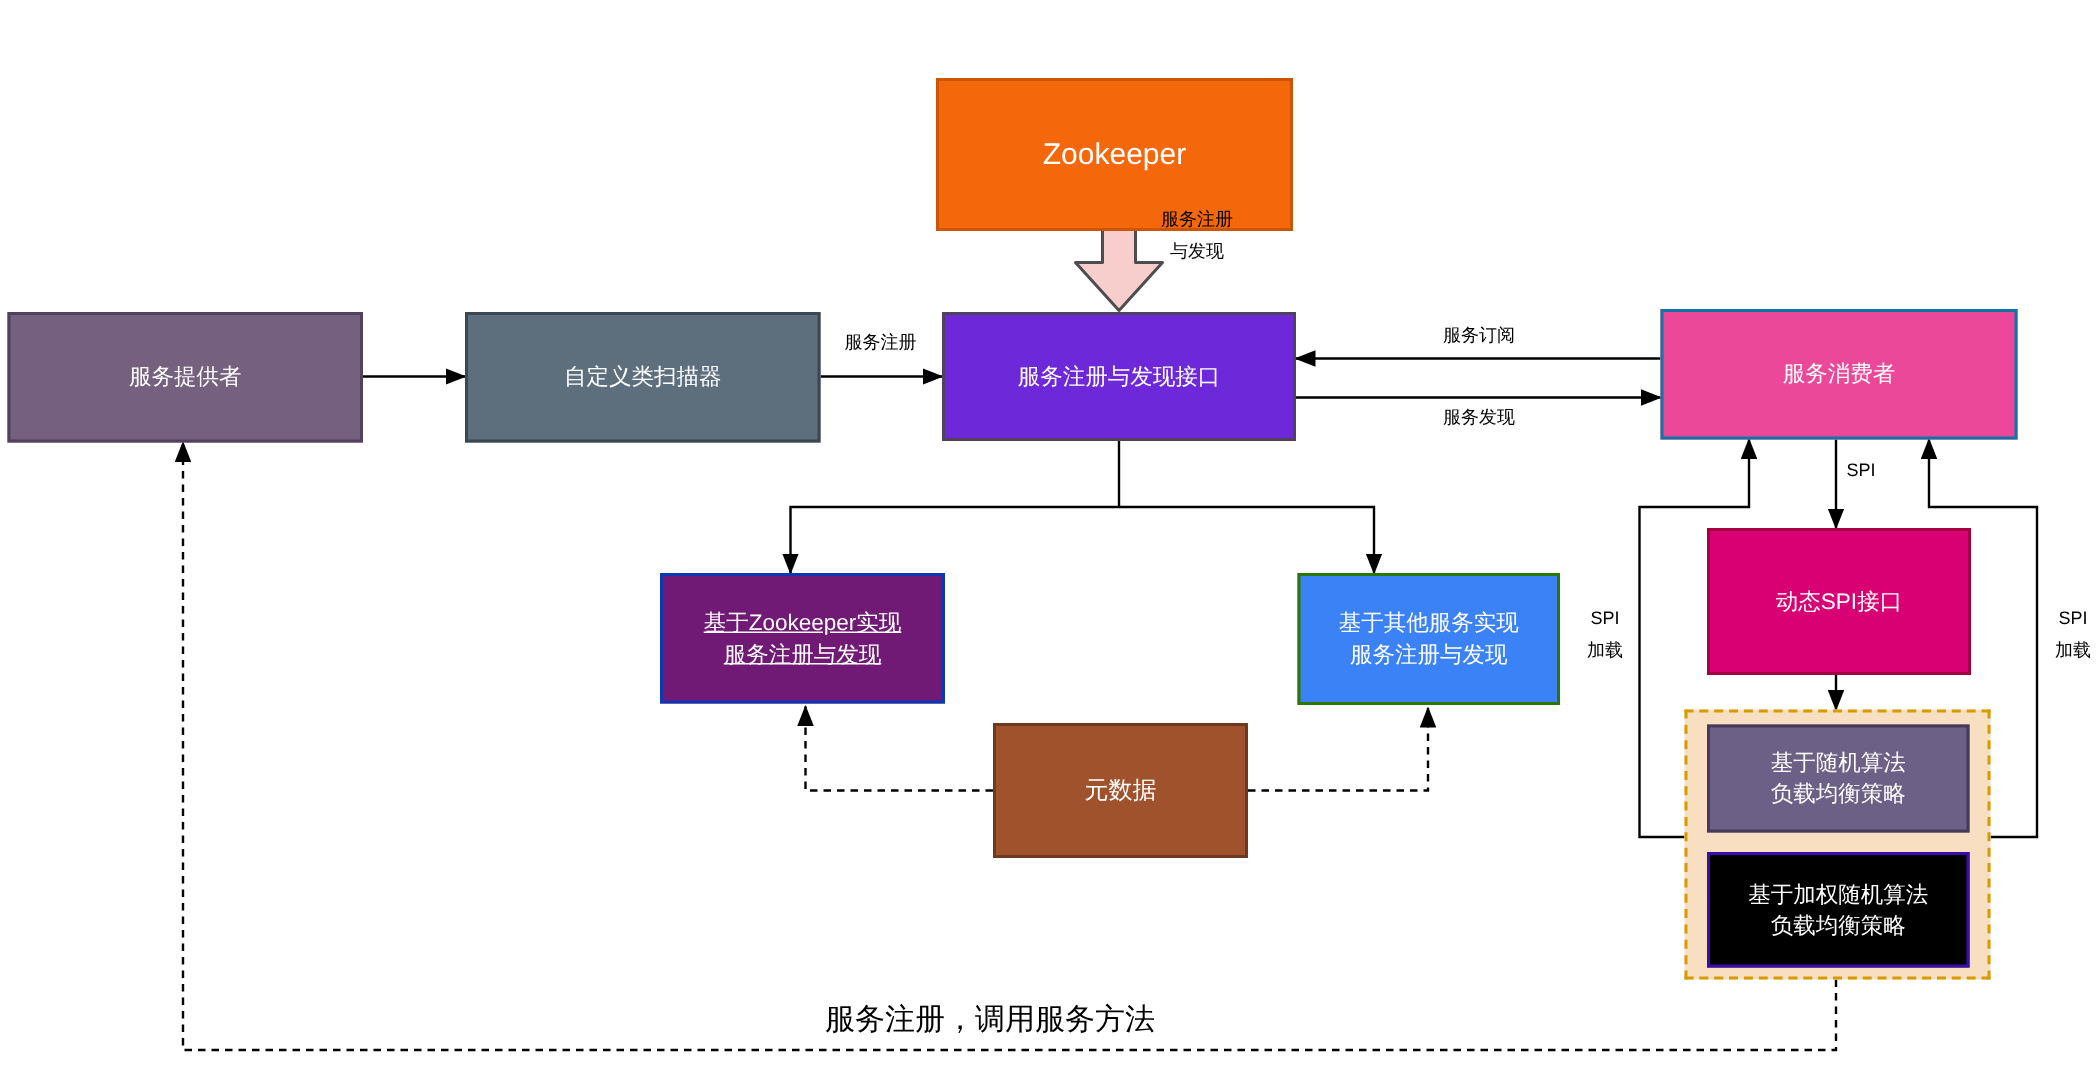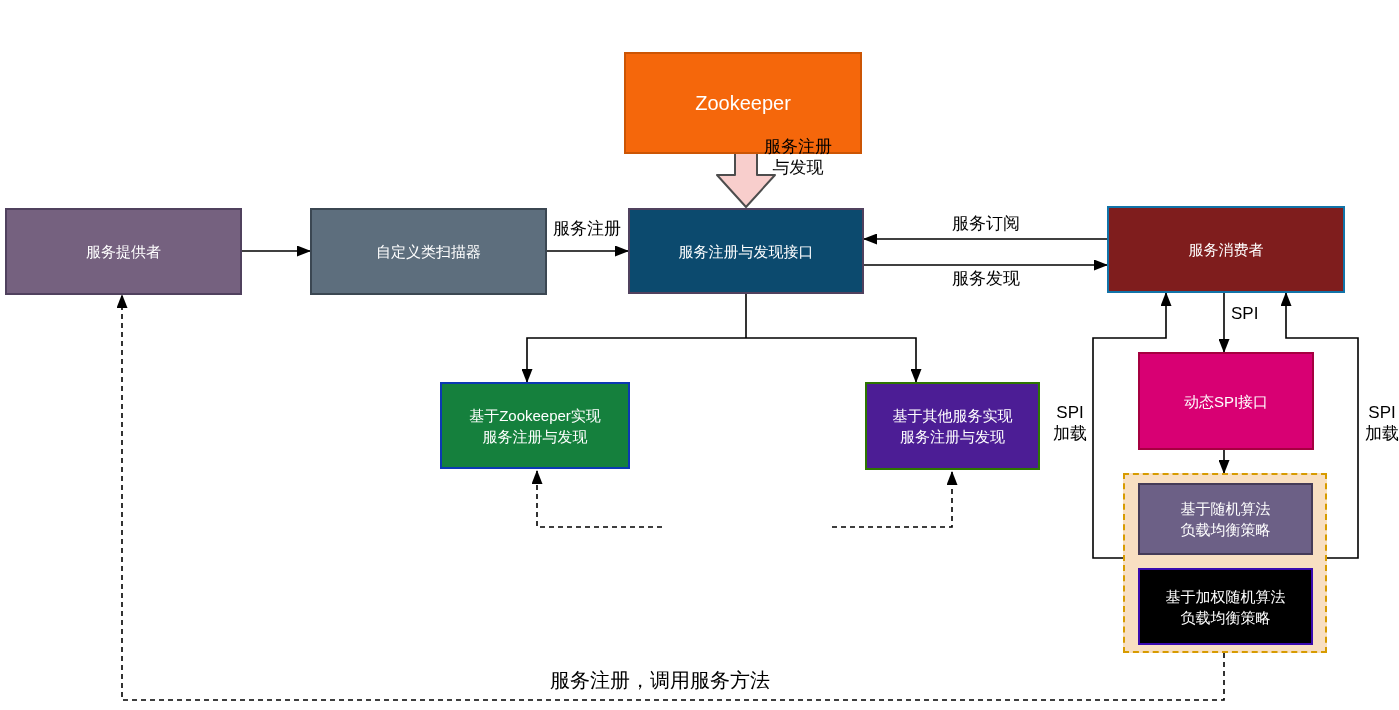--- a/index.html
+++ b/index.html
@@ -8,21 +8,21 @@
     font-family:"Liberation Sans","DejaVu Sans",sans-serif;
   }
   svg.wires{position:absolute;left:0;top:0;width:1399px;height:710px;z-index:1;}
   .node{
     position:absolute;z-index:2;box-sizing:border-box;
     display:flex;align-items:center;justify-content:center;
     color:#ffffff;font-size:15px;line-height:21px;text-align:center;
     white-space:pre-line;border:2px solid transparent;
   }
   .edge-label{
-    position:absolute;z-index:3;color:#000000;font-size:17px;line-height:21px;
+    position:absolute;z-index:3;color:#000000;font-size:12px;line-height:21px;
     text-align:center;white-space:pre-line;
   }
   
   #n-zookeeper{left:624px;top:4px;width:238px;height:102px;border-color:#cc5504;font-size:20px;margin-top:48px;}
   #n-provider{left:5px;top:208px;width:237px;height:87px;border-color:#50415e;}
   #n-scanner{left:310px;top:208px;width:237px;height:87px;border-color:#3b4752;}
   #n-interface{left:628px;top:208px;width:236px;height:86px;border-color:#50415e;}
   #n-consumer{left:1107px;top:206px;width:238px;height:87px;border-color:#1173a8;}
   #n-zk-impl{left:440px;top:382px;width:190px;height:87px;border-color:#0c38b4;}
   #n-other-impl{left:865px;top:382px;width:175px;height:88px;border-color:#2d7600;}
@@ -83,30 +83,31 @@
 
     <polygon points="746,107 775,139 757,139 757,175 775,175 746,207 717,175 735,175 735,139 717,139" fill="#F8CECC" stroke="#4D4D4D" stroke-width="2" stroke-linejoin="round"></polygon>
   </svg>
 
   <div class="node" id="n-zookeeper" style="background-color: rgb(245, 103, 11);">Zookeeper</div>
 
   <div class="node" id="n-provider" style="background-color: rgb(117, 97, 127);">服务提供者</div>
 
   <div class="node" id="n-scanner" style="background-color: rgb(93, 110, 125);">自定义类扫描器</div>
 
-  <div class="node" id="n-interface" style="background-color: #0c4a6e;">服务注册与发现接口</div>
+  <div class="node" id="n-interface" style="background-color: #6d28d9;">服务注册与发现接口</div>
 
-  <div class="node" id="n-consumer" style="background-color: #7f1d1d;">服务消费者</div>
+  <div class="node" id="n-consumer" style="background-color: #ec4899;">服务消费者</div>
 
-  <div class="node" id="n-zk-impl" style="background-color: #15803d;">基于Zookeeper实现
+  <div class="node" id="n-zk-impl" style="background-color: #701a75; text-decoration: underline;">基于Zookeeper实现
 服务注册与发现</div>
 
-  <div class="node" id="n-other-impl" style="background-color: #4c1d95;">基于其他服务实现
+  <div class="node" id="n-other-impl" style="background-color: #3b82f6;">基于其他服务实现
 服务注册与发现</div>
 
+  <div class="node" id="n-metadata" style="background-color: rgb(160, 82, 45);">元数据</div>
 
   <div class="node" id="n-dynamic-spi" style="background-color: rgb(216, 0, 115);">动态SPI接口</div>
 
   <div class="node" id="n-lb-container" style="background-color: rgb(248, 223, 194);"></div>
 
   <div class="node" id="n-random-lb" style="background-color: rgb(108, 96, 134);">基于随机算法
 负载均衡策略</div>
 
   <div class="node" id="n-weighted-lb" style="background-color: #000000;">基于加权随机算法
 负载均衡策略</div>

